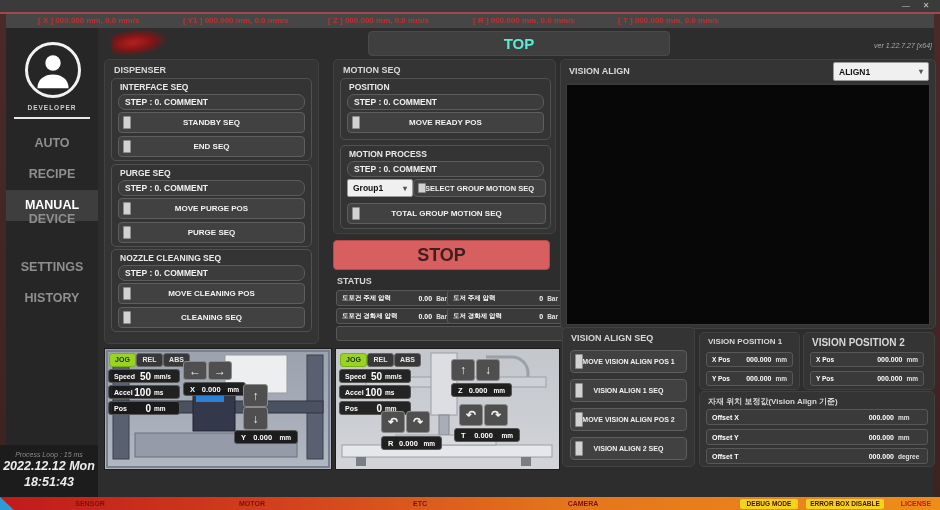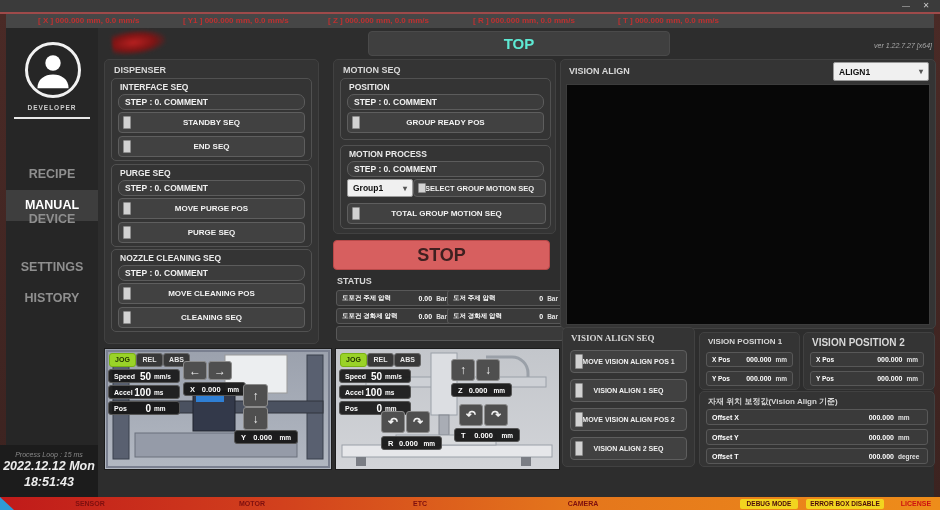--- a/index.html
+++ b/index.html
@@ -88,20 +88,21 @@
 
   <div class="abs sidebar">
     <div class="abs avatar">
       <svg width="44" height="44" viewBox="0 0 24 24" style="margin:3px 0 0 3px;">
         <circle cx="12" cy="8.2" r="4.2" fill="#ffffff"></circle>
         <path d="M3.5 22c0-5.2 4-7.6 8.5-7.6s8.5 2.4 8.5 7.6z" fill="#ffffff"></path>
       </svg>
     </div>
     <div class="abs devlabel">DEVELOPER</div>
     <div class="abs sdivider"></div>
+    <div class="abs mitem" style="top:100px;">AUTO</div>
     <div class="abs mitem" style="top:131px;">RECIPE</div>
     <div class="abs mitem active" style="top:162px;">MANUAL</div>
     <div class="abs mitem" style="top:176px;">DEVICE</div>
     <div class="abs mitem" style="top:224px;">SETTINGS</div>
     <div class="abs mitem" style="top:255px;">HISTORY</div>
   </div>
 
   <div class="abs clockbox">
     <div class="ploop">Process Loop : 15 ms</div>
     <div class="dtxt">2022.12.12 Mon</div>
@@ -156,21 +157,21 @@
   </div>
 
   <div class="abs panel" style="left:333px;top:59px;width:221px;height:173px;">
     <div class="abs ptitle" style="left:9px;top:5px;">MOTION SEQ</div>
 
     <div class="abs group" style="left:6px;top:18px;width:209px;height:60px;">
       <div class="abs glabel" style="left:8px;top:3px;">POSITION</div>
       <div class="abs step" style="left:6px;top:15px;width:183px;height:14px;">STEP : 0. COMMENT</div>
       <div class="abs seqbtn" style="left:6px;top:33px;width:195px;height:19px;">
         <span class="ind"></span>
-        <span>GROUP READY POS</span>
+        <span>MOVE READY POS</span>
       </div>
     </div>
 
     <div class="abs group" style="left:6px;top:85px;width:209px;height:82px;">
       <div class="abs glabel" style="left:8px;top:3px;">MOTION PROCESS</div>
       <div class="abs step" style="left:6px;top:15px;width:183px;height:14px;">STEP : 0. COMMENT</div>
       <div class="abs ddl" style="left:6px;top:33px;width:54px;height:16px;">
         <span>Group1</span>
         <span class="arr">▾</span>
       </div>
@@ -213,21 +214,21 @@
   <div class="abs panel" style="left:560px;top:59px;width:374px;height:268px;">
     <div class="abs ptitle" style="left:8px;top:6px;">VISION ALIGN</div>
     <div class="abs ddl" style="left:272px;top:2px;width:84px;height:17px;">
       <span>ALIGN1</span>
       <span class="arr">▾</span>
     </div>
     <div class="abs camview" style="left:5px;top:24px;width:362px;height:239px;"></div>
   </div>
 
   <div class="abs panel" style="left:562px;top:327px;width:131px;height:138px;">
-    <div class="abs ptitle" style="left:8px;top:5px;font-family:Liberation Serif, serif;">VISION ALIGN SEQ</div>
+    <div class="abs ptitle" style="left:8px;top:5px;">VISION ALIGN SEQ</div>
     <div class="abs seqbtn" style="left:7px;top:22px;width:115px;height:21px;font-size:7px;">
       <span class="ind"></span>
       <span>MOVE VISION ALIGN POS 1</span>
     </div>
     <div class="abs seqbtn" style="left:7px;top:51px;width:115px;height:21px;font-size:7px;">
       <span class="ind"></span>
       <span>VISION ALIGN 1 SEQ</span>
     </div>
     <div class="abs seqbtn" style="left:7px;top:80px;width:115px;height:21px;font-size:7px;">
       <span class="ind"></span>

